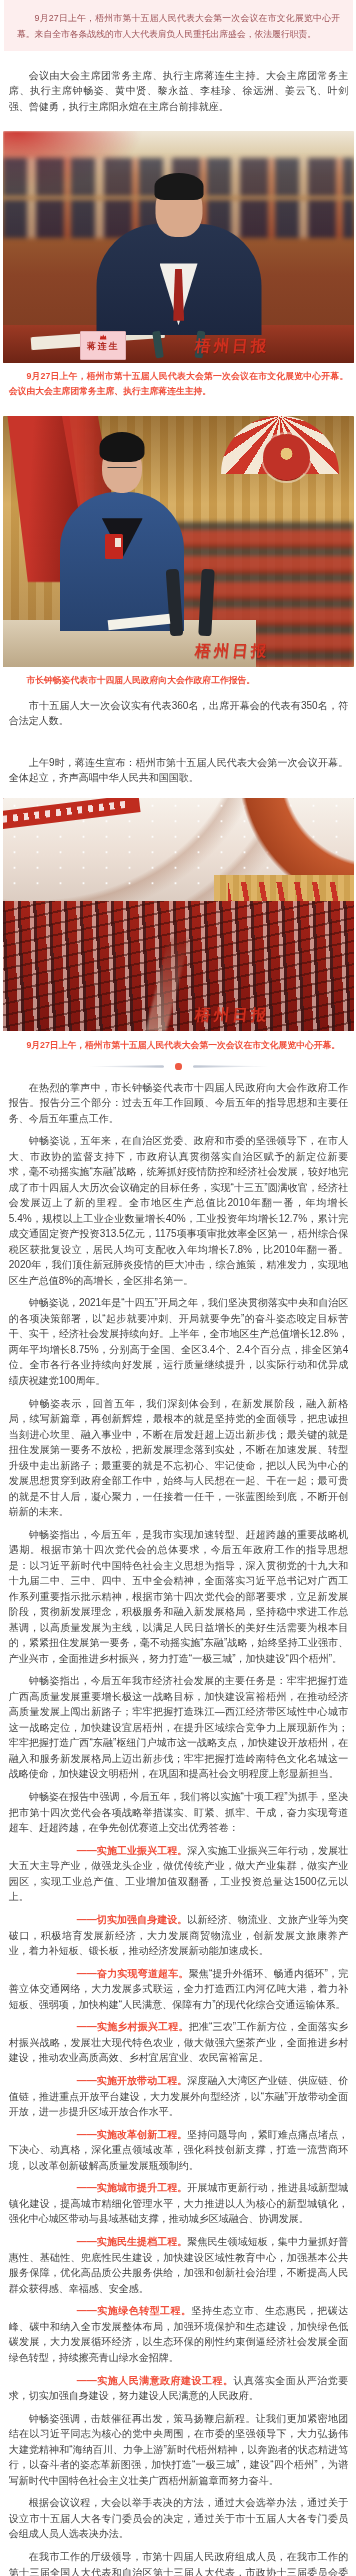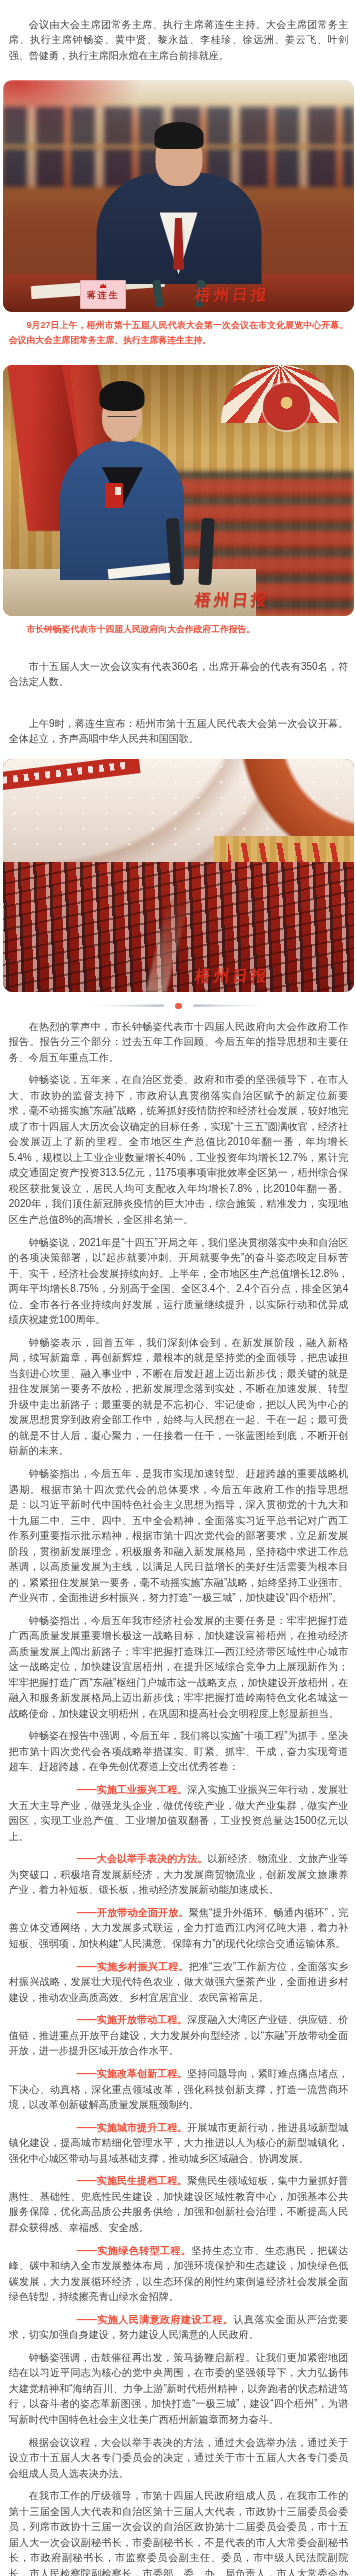--- a/index.html
+++ b/index.html
@@ -10,21 +10,21 @@
   .highlight { background:#fdeeee; margin:0 3.6px; padding:10.3px 13.4px 8.8px; }
   .highlight p { margin:0; color:#9e5257; font-size:8.8px; line-height:16px; text-indent:2em; text-align:justify; }
 
   
   .body-text { font-size:10px; line-height:15.5px; color:#3f3f3f; margin:7.2px 8.8px; text-indent:2em; text-align:justify; }
   .intro { margin-top:16.5px; }
   .caption { font-size:8.8px; line-height:15.5px; color:#f0503c; font-weight:700; margin:6.2px 8.8px; text-indent:2em; text-align:justify; }
   .b-lead { color:#f0503c; font-weight:700;margin-left:48px; }
 
   
-  .photo { position:relative; height:232px; margin:16.5px 3.1px 0; overflow:hidden; border-radius:9px; }
+  .photo { position:relative; height:232px; margin:16.5px 3.1px 0; overflow:hidden; border-radius:1px; }
   .photo * { position:absolute; }
   .watermark { right:24%; bottom:5.2px; left:auto; font-family:"DejaVu Serif","Liberation Serif",serif; font-weight:700; font-size:15.5px; color:#d4301f; letter-spacing:3.1px; transform:skewX(-6deg); text-shadow:0.5px 0.5px 0 rgba(120,10,5,.35); opacity:.96; }
 
   
   .photo1 { height:232px; background:linear-gradient(180deg,#efe7d8 0%,#e0d0b0 9%,#c79f6c 19%,#b07f4e 31%,#97582f 45%,#8a4427 62%,#7b3a20 100%); }
   .p1-curtain { left:0; top:0; width:40%; height:26%; background:radial-gradient(ellipse at 10% 0%,rgba(200,30,25,.85),rgba(200,30,25,0) 70%); filter:blur(1px); }
   .p1-row { left:0; width:100%; height:38px; background:repeating-linear-gradient(90deg,rgba(30,38,66,.85) 0 24px,rgba(210,190,170,.55) 24px 33px,rgba(34,30,58,.85) 33px 61px,rgba(190,60,50,.35) 61px 68px); filter:blur(2.6px); opacity:.8; }
   .p1-row.r1 { top:12%; } .p1-row.r2 { top:30%; opacity:.9; }
   .p1-desk { left:0; bottom:0; width:100%; height:16%; background:linear-gradient(180deg,#9c3a24,#6d2415); }
   .p1-paper { left:8%; bottom:6%; width:62px; height:13.4px; background:#efe9dd; border-radius:1.5px; transform:rotate(-4deg); box-shadow:72px -3.1px 0 #e8e2d4; filter:blur(0.5px); }
@@ -83,20 +83,23 @@
   .d-line { width:76px; height:2.6px; border-radius:1.5px; }
   .d-line.left  { background:linear-gradient(90deg,rgba(193,200,212,0),#c1c8d4 90%); clip-path:polygon(0 40%,100% 0,100% 100%,0 60%); }
   .d-line.right { background:linear-gradient(270deg,rgba(193,200,212,0),#c1c8d4 90%); clip-path:polygon(0 0,100% 40%,100% 60%,0 100%); }
   .d-dot { width:6.2px; height:6.2px; border-radius:50%; background:#ee5a43; }
 </style>
 </head>
 <body>
 
 <div class="page">
 
+  <section class="highlight">
+    <p>9月27日上午，梧州市第十五届人民代表大会第一次会议在市文化展览中心开幕。来自全市各条战线的市人大代表肩负人民重托出席盛会，依法履行职责。</p>
+  </section>
 
   <p class="body-text intro">会议由大会主席团常务主席、执行主席蒋连生主持。大会主席团常务主席、执行主席钟畅姿、黄中贤、黎永益、李桂珍、徐远洲、姜云飞、叶剑强、曾健勇，执行主席阳永煊在主席台前排就座。</p>
 
   <figure class="photo photo1">
     <div class="p1-curtain"></div>
     <div class="p1-row r1"></div>
     <div class="p1-row r2"></div>
     <div class="p1-desk"></div>
     <div class="p1-paper"></div>
     <div class="p1-man-suit"></div>
@@ -129,54 +132,55 @@
     <div class="p2-head"></div>
     <div class="p2-hair"></div>
     <div class="p2-glasses"></div>
     <div class="p2-mic m1"></div>
     <div class="p2-mic m2"></div>
     <div class="p2-paper"></div>
     <div class="watermark">梧州日报</div>
   </figure>
   <p class="caption">市长钟畅姿代表市十四届人民政府向大会作政府工作报告。</p>
 
-  <p class="body-text" style="margin-top:21px">市十五届人大一次会议实有代表360名，出席开幕会的代表有350名，符合法定人数。</p>
+  <p class="body-text" style="margin-top:9px">市十五届人大一次会议实有代表360名，出席开幕会的代表有350名，符合法定人数。</p>
   <p class="body-text" style="margin-top:26px">上午9时，蒋连生宣布：梧州市第十五届人民代表大会第一次会议开幕。全体起立，齐声高唱中华人民共和国国歌。</p>
 
   <figure class="photo photo3" style="margin-top:12.4px">
     <div class="p3-ceiling"></div>
     <div class="p3-bands"></div>
     <div class="p3-dots"></div>
     <div class="p3-swoosh"></div>
     <div class="p3-banner"></div>
     <div class="p3-stage"></div>
     <div class="p3-stage-flags"></div>
     <div class="p3-stage-front"></div>
     <div class="p3-crowd"></div>
     <div class="p3-aisle"></div>
     <div class="watermark">梧州日报</div>
   </figure>
+  <p class="caption">9月27日上午，梧州市第十五届人民代表大会第一次会议在市文化展览中心开幕。</p>
 
   <div class="divider">
     <span class="d-line left"></span>
     <span class="d-dot"></span>
     <span class="d-line right"></span>
   </div>
 
   <p class="body-text" style="margin-top:9px">在热烈的掌声中，市长钟畅姿代表市十四届人民政府向大会作政府工作报告。报告分三个部分：过去五年工作回顾、今后五年的指导思想和主要任务、今后五年重点工作。</p>
   <p class="body-text">钟畅姿说，五年来，在自治区党委、政府和市委的坚强领导下，在市人大、市政协的监督支持下，市政府认真贯彻落实自治区赋予的新定位新要求，毫不动摇实施“东融”战略，统筹抓好疫情防控和经济社会发展，较好地完成了市十四届人大历次会议确定的目标任务，实现“十三五”圆满收官，经济社会发展迈上了新的里程。全市地区生产总值比2010年翻一番，年均增长5.4%，规模以上工业企业数量增长40%，工业投资年均增长12.7%，累计完成交通固定资产投资313.5亿元，1175项事项审批效率全区第一，梧州综合保税区获批复设立，居民人均可支配收入年均增长7.8%，比2010年翻一番。2020年，我们顶住新冠肺炎疫情的巨大冲击，综合施策，精准发力，实现地区生产总值8%的高增长，全区排名第一。</p>
   <p class="body-text">钟畅姿说，2021年是“十四五”开局之年，我们坚决贯彻落实中央和自治区的各项决策部署，以“起步就要冲刺、开局就要争先”的奋斗姿态咬定目标苦干、实干，经济社会发展持续向好。上半年，全市地区生产总值增长12.8%，两年平均增长8.75%，分别高于全国、全区3.4个、2.4个百分点，排全区第4位。全市各行各业持续向好发展，运行质量继续提升，以实际行动和优异成绩庆祝建党100周年。</p>
   <p class="body-text">钟畅姿表示，回首五年，我们深刻体会到，在新发展阶段，融入新格局，续写新篇章，再创新辉煌，最根本的就是坚持党的全面领导，把忠诚担当刻进心坎里、融入事业中，不断在后发赶超上迈出新步伐；最关键的就是扭住发展第一要务不放松，把新发展理念落到实处，不断在加速发展、转型升级中走出新路子；最重要的就是不忘初心、牢记使命，把以人民为中心的发展思想贯穿到政府全部工作中，始终与人民想在一起、干在一起；最可贵的就是不甘人后，凝心聚力，一任接着一任干，一张蓝图绘到底，不断开创崭新的未来。</p>
   <p class="body-text">钟畅姿指出，今后五年，是我市实现加速转型、赶超跨越的重要战略机遇期。根据市第十四次党代会的总体要求，今后五年政府工作的指导思想是：以习近平新时代中国特色社会主义思想为指导，深入贯彻党的十九大和十九届二中、三中、四中、五中全会精神，全面落实习近平总书记对广西工作系列重要指示批示精神，根据市第十四次党代会的部署要求，立足新发展阶段，贯彻新发展理念，积极服务和融入新发展格局，坚持稳中求进工作总基调，以高质量发展为主线，以满足人民日益增长的美好生活需要为根本目的，紧紧扭住发展第一要务，毫不动摇实施“东融”战略，始终坚持工业强市、产业兴市，全面推进乡村振兴，努力打造“一极三城”，加快建设“四个梧州”。</p>
   <p class="body-text">钟畅姿指出，今后五年我市经济社会发展的主要任务是：牢牢把握打造广西高质量发展重要增长极这一战略目标，加快建设富裕梧州，在推动经济高质量发展上闯出新路子；牢牢把握打造珠江—西江经济带区域性中心城市这一战略定位，加快建设宜居梧州，在提升区域综合竞争力上展现新作为；牢牢把握打造广西“东融”枢纽门户城市这一战略支点，加快建设开放梧州，在融入和服务新发展格局上迈出新步伐；牢牢把握打造岭南特色文化名城这一战略使命，加快建设文明梧州，在巩固和提高社会文明程度上彰显新担当。</p>
   <p class="body-text">钟畅姿在报告中强调，今后五年，我们将以实施“十项工程”为抓手，坚决把市第十四次党代会各项战略举措谋实、盯紧、抓牢、干成，奋力实现弯道超车、赶超跨越，在争先创优赛道上交出优秀答卷：</p>
 
   <p class="body-text"><span class="b-lead">——实施工业振兴工程。</span><span>深入实施工业振兴三年行动，发展壮大五大主导产业，做强龙头企业，做优传统产业，做大产业集群，做实产业园区，实现工业总产值、工业增加值双翻番，工业投资总量达1500亿元以上。</span></p>
-  <p class="body-text"><span class="b-lead">——大会以举手表决的方法。</span><span>以新经济、物流业、文旅产业等为突破口，积极培育发展新经济，大力发展商贸物流业，创新发展文旅康养产业，着力补短板、锻长板，推动经济发展新动能加速成长。</span></p>
-  <p class="body-text"><span class="b-lead">——开放带动全面开放。</span><span>聚焦“提升外循环、畅通内循环”，完善立体交通网络，大力发展多式联运，全力打造西江内河亿吨大港，着力补短板、强弱项，加快构建“人民满意、保障有力”的现代化综合交通运输体系。</span></p>
+  <p class="body-text"><span class="b-lead">——切实加强自身建设。</span><span>以新经济、物流业、文旅产业等为突破口，积极培育发展新经济，大力发展商贸物流业，创新发展文旅康养产业，着力补短板、锻长板，推动经济发展新动能加速成长。</span></p>
+  <p class="body-text"><span class="b-lead">——奋力实现弯道超车。</span><span>聚焦“提升外循环、畅通内循环”，完善立体交通网络，大力发展多式联运，全力打造西江内河亿吨大港，着力补短板、强弱项，加快构建“人民满意、保障有力”的现代化综合交通运输体系。</span></p>
   <p class="body-text"><span class="b-lead">——实施乡村振兴工程。</span><span>把准“三农”工作新方位，全面落实乡村振兴战略，发展壮大现代特色农业，做大做强六堡茶产业，全面推进乡村建设，推动农业高质高效、乡村宜居宜业、农民富裕富足。</span></p>
   <p class="body-text"><span class="b-lead">——实施开放带动工程。</span><span>深度融入大湾区产业链、供应链、价值链，推进重点开放平台建设，大力发展外向型经济，以“东融”开放带动全面开放，进一步提升区域开放合作水平。</span></p>
   <p class="body-text"><span class="b-lead">——实施改革创新工程。</span><span>坚持问题导向，紧盯难点痛点堵点，下决心、动真格，深化重点领域改革，强化科技创新支撑，打造一流营商环境，以改革创新破解高质量发展瓶颈制约。</span></p>
   <p class="body-text"><span class="b-lead">——实施城市提升工程。</span><span>开展城市更新行动，推进县域新型城镇化建设，提高城市精细化管理水平，大力推进以人为核心的新型城镇化，强化中心城区带动与县域基础支撑，推动城乡区域融合、协调发展。</span></p>
   <p class="body-text"><span class="b-lead">——实施民生提档工程。</span><span>聚焦民生领域短板，集中力量抓好普惠性、基础性、兜底性民生建设，加快建设区域性教育中心，加强基本公共服务保障，优化高品质公共服务供给，加强和创新社会治理，不断提高人民群众获得感、幸福感、安全感。</span></p>
   <p class="body-text"><span class="b-lead">——实施绿色转型工程。</span><span>坚持生态立市、生态惠民，把碳达峰、碳中和纳入全市发展整体布局，加强环境保护和生态建设，加快绿色低碳发展，大力发展循环经济，以生态环保的刚性约束倒逼经济社会发展全面绿色转型，持续擦亮青山绿水金招牌。</span></p>
   <p class="body-text"><span class="b-lead">——实施人民满意政府建设工程。</span><span>认真落实全面从严治党要求，切实加强自身建设，努力建设人民满意的人民政府。</span></p>
 
   <p class="body-text">钟畅姿强调，击鼓催征再出发，策马扬鞭启新程。让我们更加紧密地团结在以习近平同志为核心的党中央周围，在市委的坚强领导下，大力弘扬伟大建党精神和“海纳百川、力争上游”新时代梧州精神，以奔跑者的状态精进笃行，以奋斗者的姿态革新图强，加快打造“一极三城”，建设“四个梧州”，为谱写新时代中国特色社会主义壮美广西梧州新篇章而努力奋斗。</p>
   <p class="body-text">根据会议议程，大会以举手表决的方法，通过大会选举办法，通过关于设立市十五届人大各专门委员会的决定，通过关于市十五届人大各专门委员会组成人员人选表决办法。</p>

